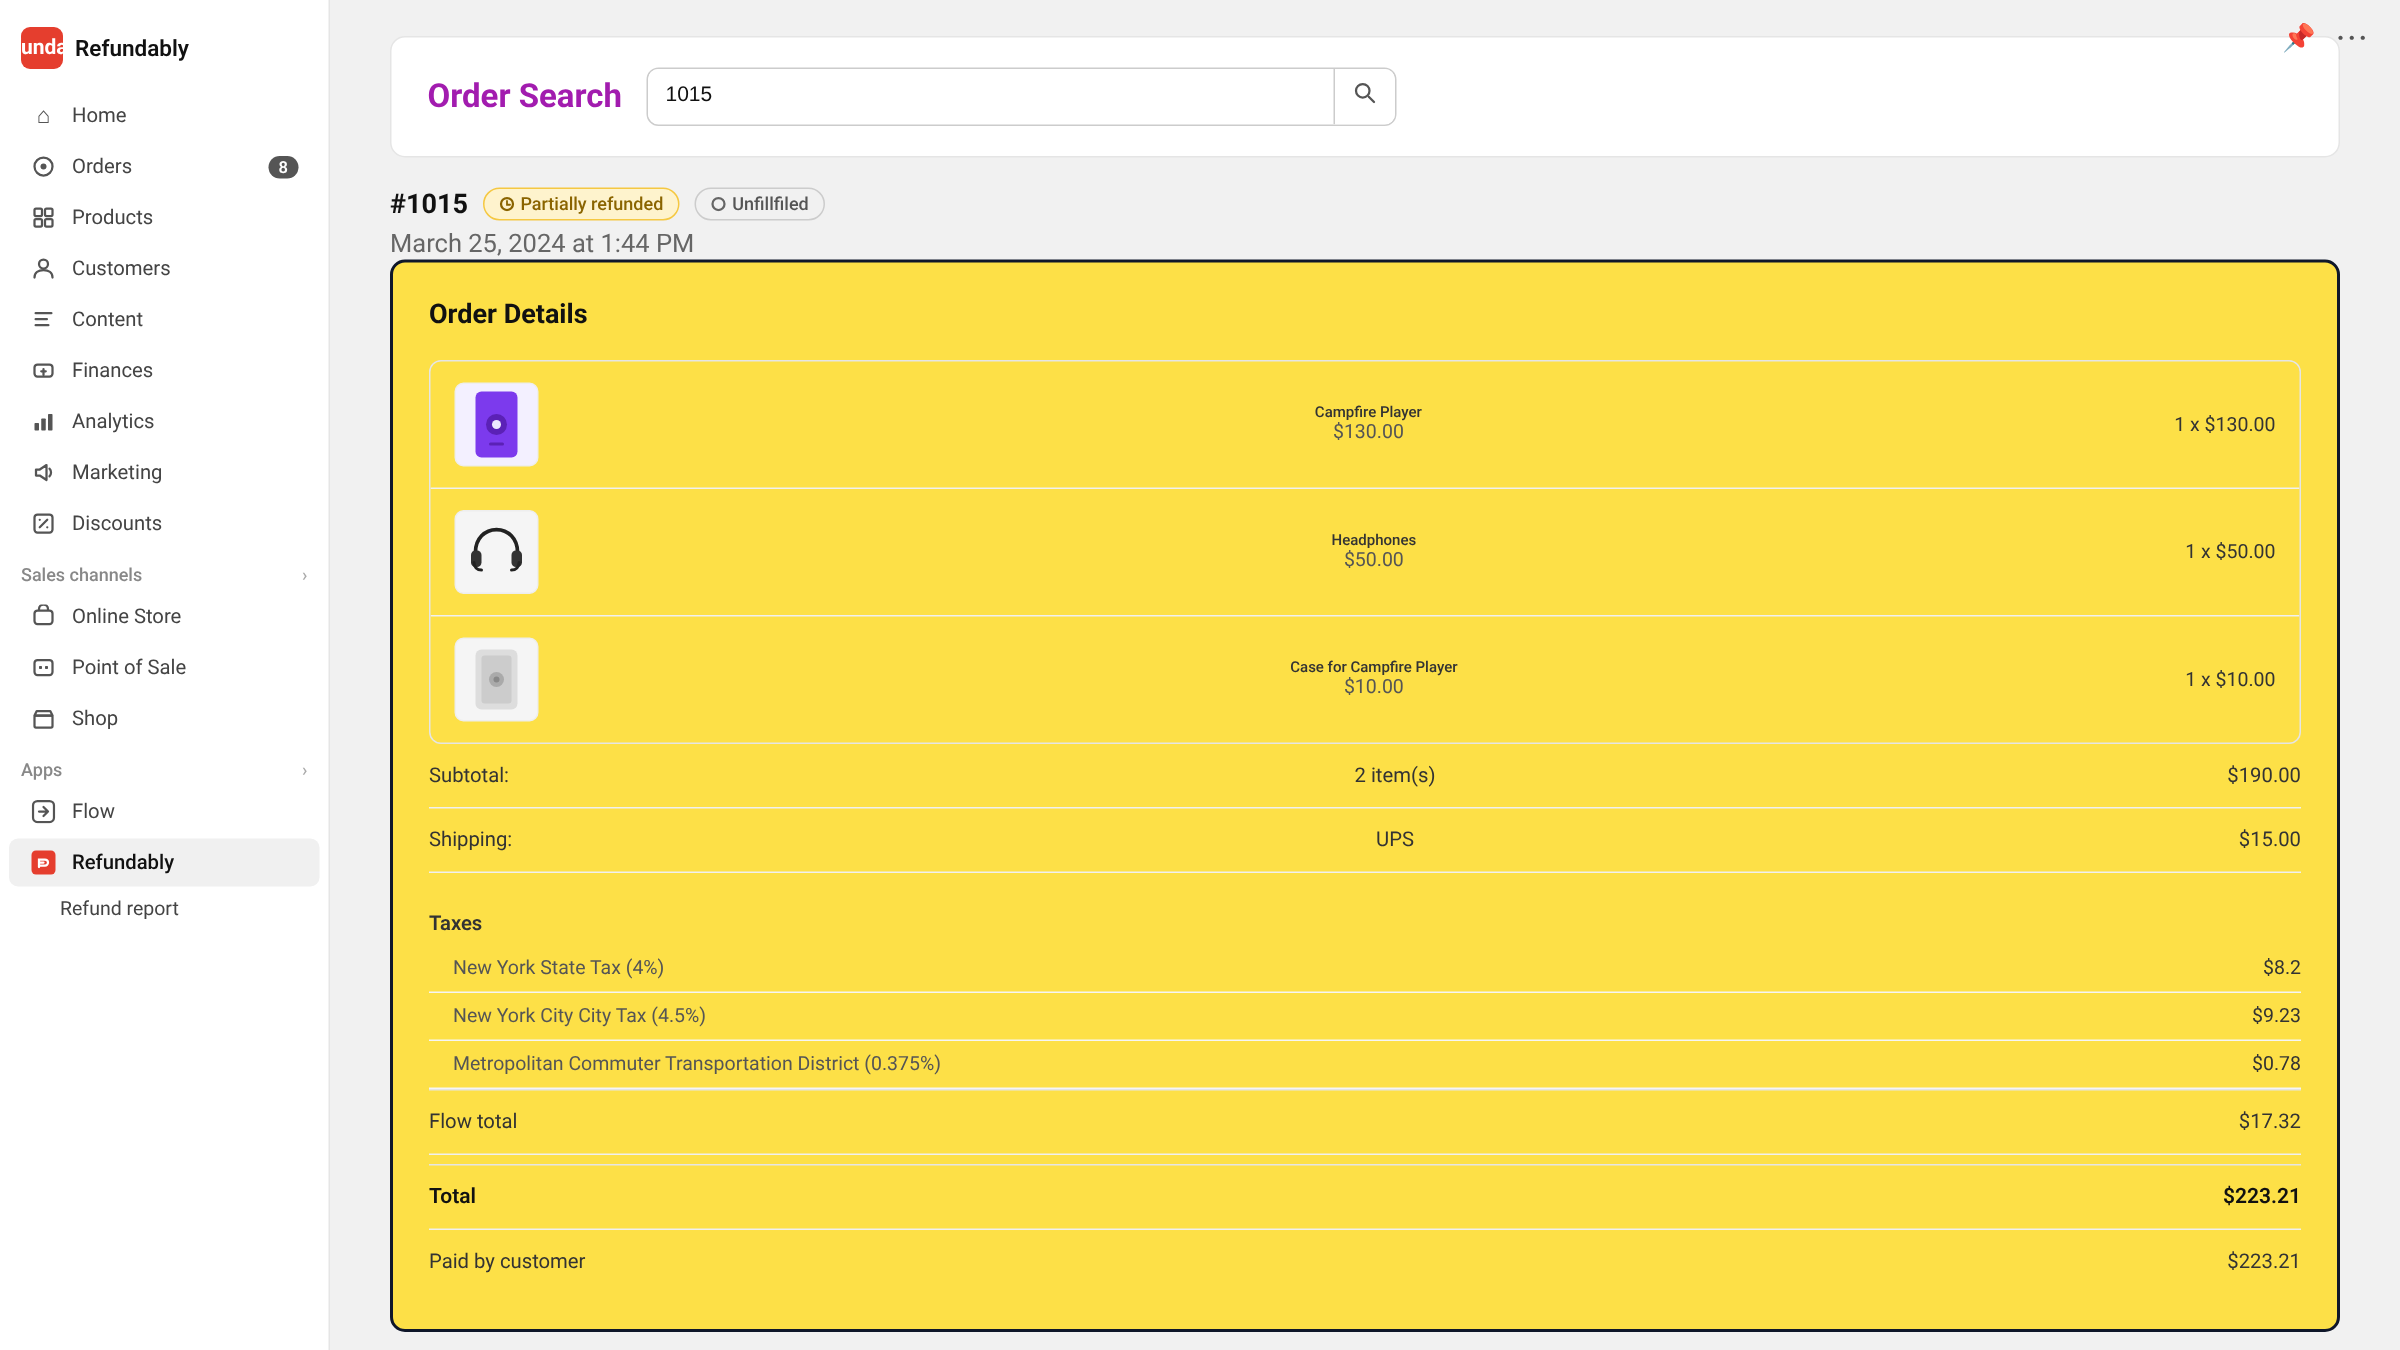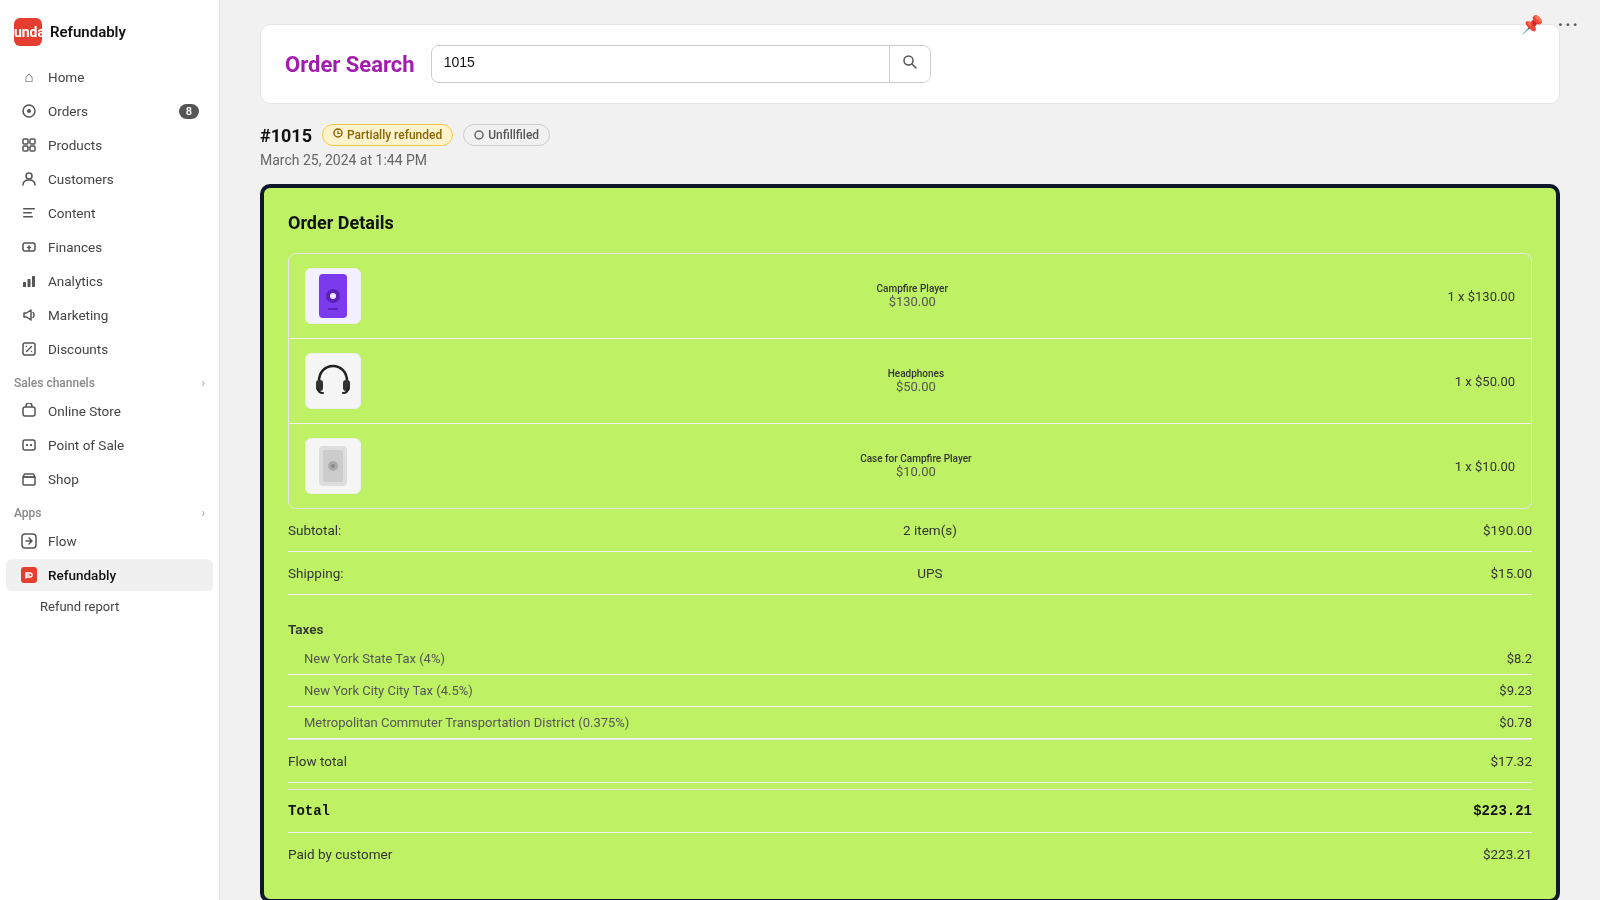--- a/index.html
+++ b/index.html
@@ -166,44 +166,45 @@
     }
     .badge-partial {
       background: #fef3cd;
       border: 1px solid #f5c842;
       color: #8a6400;
       border-radius: 20px;
       padding: 3px 10px;
       font-size: 12px;
       font-weight: 500;
       display: flex;
+      align-items: center;
       gap: 4px;
     }
     .badge-unfulfilled {
       border: 1px solid #ccc;
       color: #555;
       border-radius: 20px;
       padding: 3px 10px;
       font-size: 12px;
       font-weight: 500;
       display: flex;
       align-items: center;
       gap: 4px;
     }
     .order-date {
-      font-size: 14px;
+      font-size: 17px;
       color: #666;
-      margin-bottom: 16px;
+      margin-bottom: 0;
     }
 
     
     .order-details-card {
-      background: #bef264;
+      background: #fde047;
       border-radius: 10px;
-      border: 4px solid #0f172a;
+      border: 2px solid #0f172a;
       padding: 24px;
     }
     .order-details-title {
       font-size: 18px;
       font-weight: 700;
       color: #111;
       margin-bottom: 20px;
     }
 
     
@@ -306,21 +307,20 @@
     }
     .tax-value {
       font-size: 13px;
       color: #333;
     }
     .total-row {
       display: flex;
       align-items: center;
       padding: 13px 0;
       border-top: 1px solid #e5e5e5;
-      font-family: Liberation Mono, monospace;
     }
     .total-label {
       flex: 1;
       font-size: 14px;
       font-weight: 600;
       color: #111;
     }
     .total-value {
       font-size: 14px;
       font-weight: 600;

